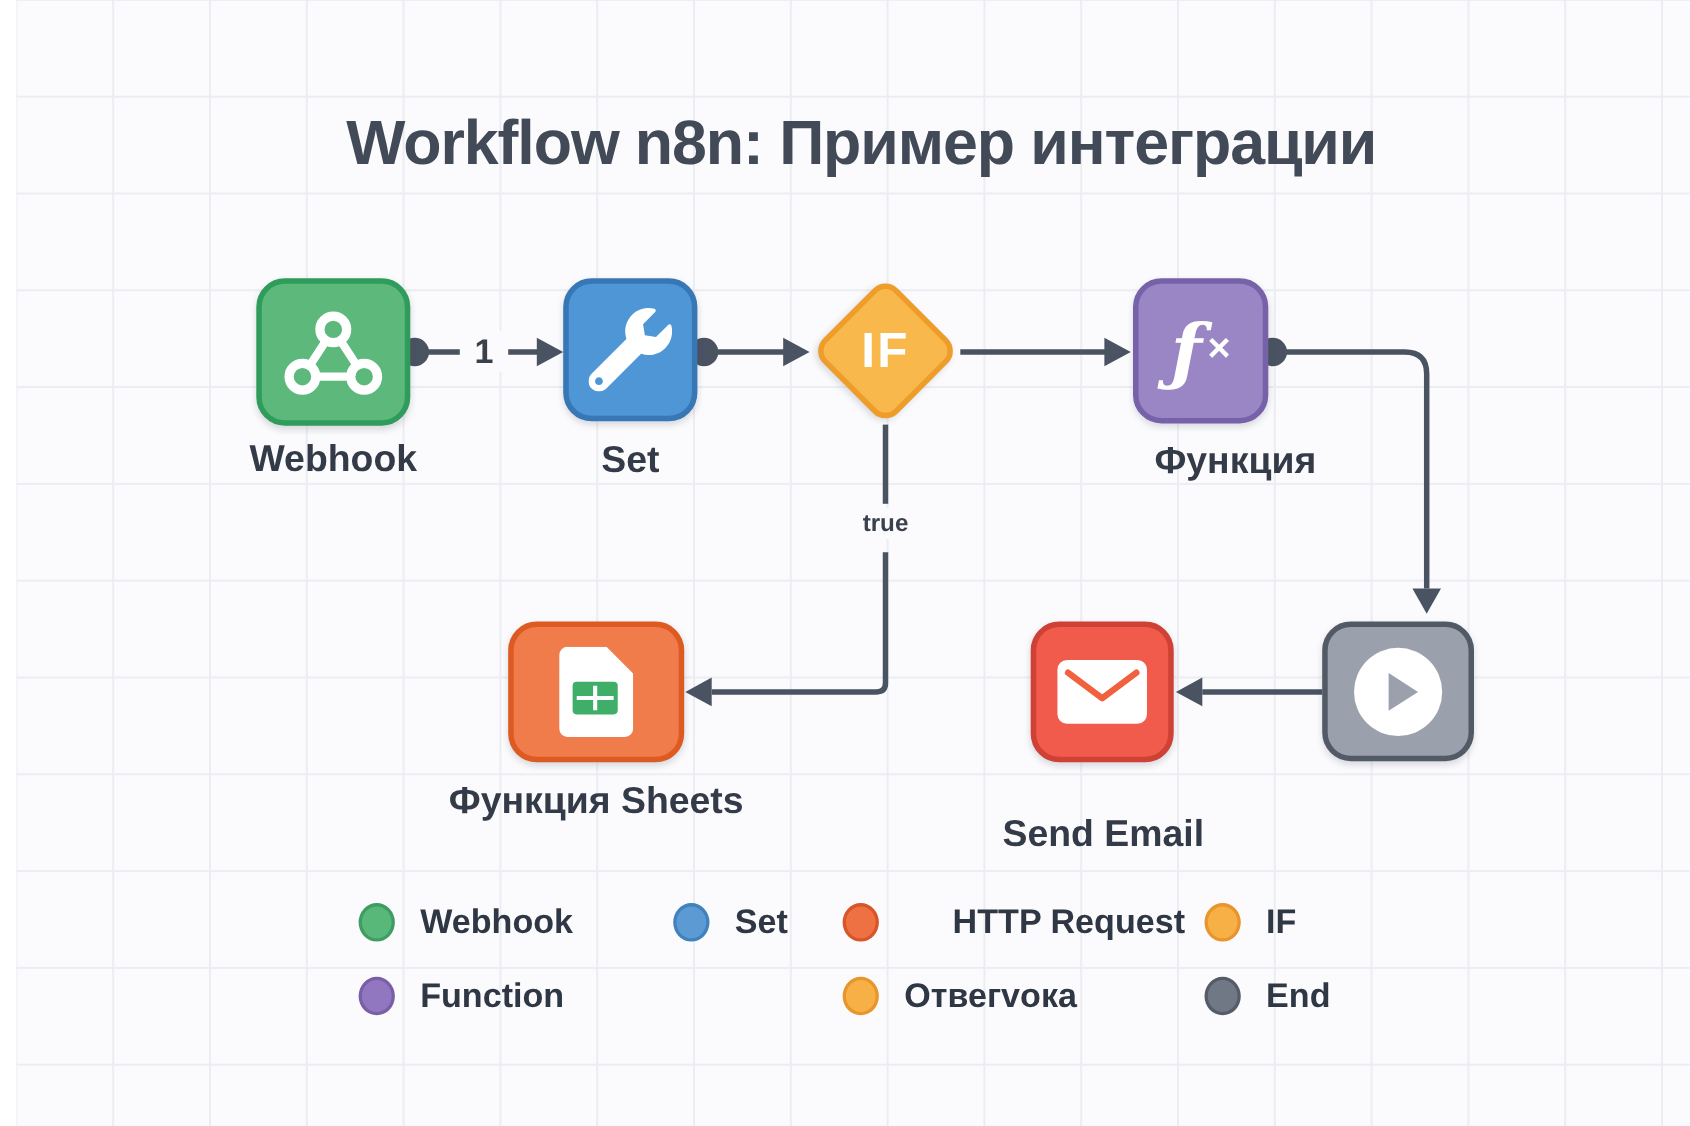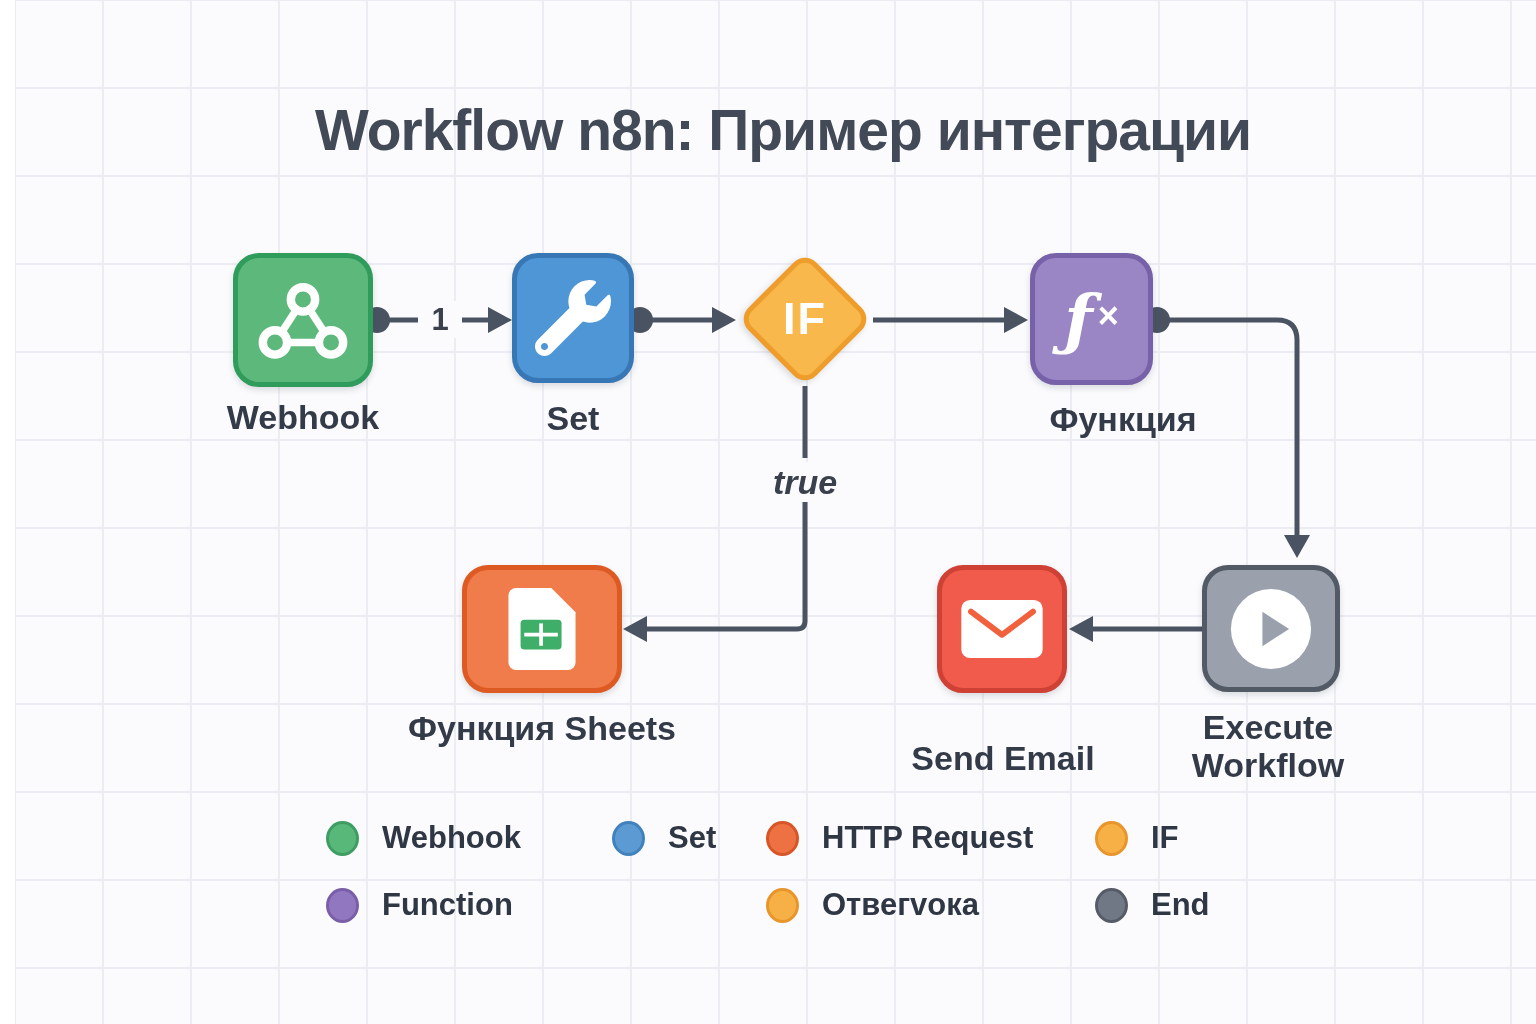--- a/index.html
+++ b/index.html
@@ -58,34 +58,34 @@
   #label-set     { left:438px;  top:399px; width:240px; }
   #label-function{ left:988px;  top:400px; width:240px; }
   #label-sheets  { left:367px;  top:709px; width:320px; }
   #label-email   { left:848px;  top:739px; width:280px; }
   #label-exec    { left:1133px; top:708px; width:240px; }
   .edge-label {
     position:absolute; text-align:center; color:#3a414d;
     background:#fbfbfd; line-height:1;
   }
   #edge-label-count { left:403px; top:301px; width:44px; font-size:31px; font-weight:700; padding:3px 0; }
-  #edge-label-true  { left:750px; top:462px; width:80px; font-size:34px; font-weight:600; padding:3px 0;font-style:italic; }
+  #edge-label-true  { left:750px; top:462px; width:80px; font-size:22px; font-weight:600; padding:3px 0; }
   
   .edges-layer { position:absolute; left:0; top:0; width:1536px; height:1024px; pointer-events:none; }
   
   .legend-item { position:absolute; display:flex; align-items:center; height:40px; }
   .legend-dot {
     width:27px; height:29px; border-radius:50%;
     border:3px solid #888; box-sizing:content-box; margin-right:23px;
     flex:0 0 auto;
   }
   .legend-label { font-size:31px; font-weight:600; color:#2f3744; white-space:nowrap; }
   #legend-item-0 { left:311px;  top:818px; }
   #legend-item-1 { left:597px;  top:818px; }
-  #legend-item-2 { left:751px;  top:818px; }
+  #legend-item-2 { left:751px;  top:818px;gap:44px; }
   #legend-item-3 { left:1080px; top:818px; }
   #legend-item-4 { left:311px;  top:885px; }
   #legend-item-5 { left:751px;  top:885px; }
   #legend-item-6 { left:1080px; top:885px; }
 </style>
 </head>
 <body>
 
 <div class="canvas">
 
@@ -181,24 +181,20 @@
     </svg>
   </div>
   <div class="node-label" id="label-email">Send Email</div>
 
   <div class="node" id="node-exec" style="background-color: rgb(154, 161, 173); border-color: rgb(82, 90, 102);">
     <svg viewBox="0 0 88 88" width="84" height="84">
       <circle cx="44" cy="44" r="42" fill="#ffffff"></circle>
       <path d="M35 26 L63 44 L35 62 Z" fill="#9aa1ad"></path>
     </svg>
   </div>
-  <div class="node-label" id="label-exec">
-    <div>Execute</div>
-    <div>Workflow</div>
-  </div>
 
   <div class="legend-item" id="legend-item-0">
     <span class="legend-dot" style="background-color: rgb(87, 184, 122); border-color: rgb(63, 157, 99);"></span>
     <span class="legend-label">Webhook</span>
   </div>
   <div class="legend-item" id="legend-item-1">
     <span class="legend-dot" style="background-color: rgb(91, 154, 210); border-color: rgb(65, 129, 188);"></span>
     <span class="legend-label">Set</span>
   </div>
   <div class="legend-item" id="legend-item-2">

